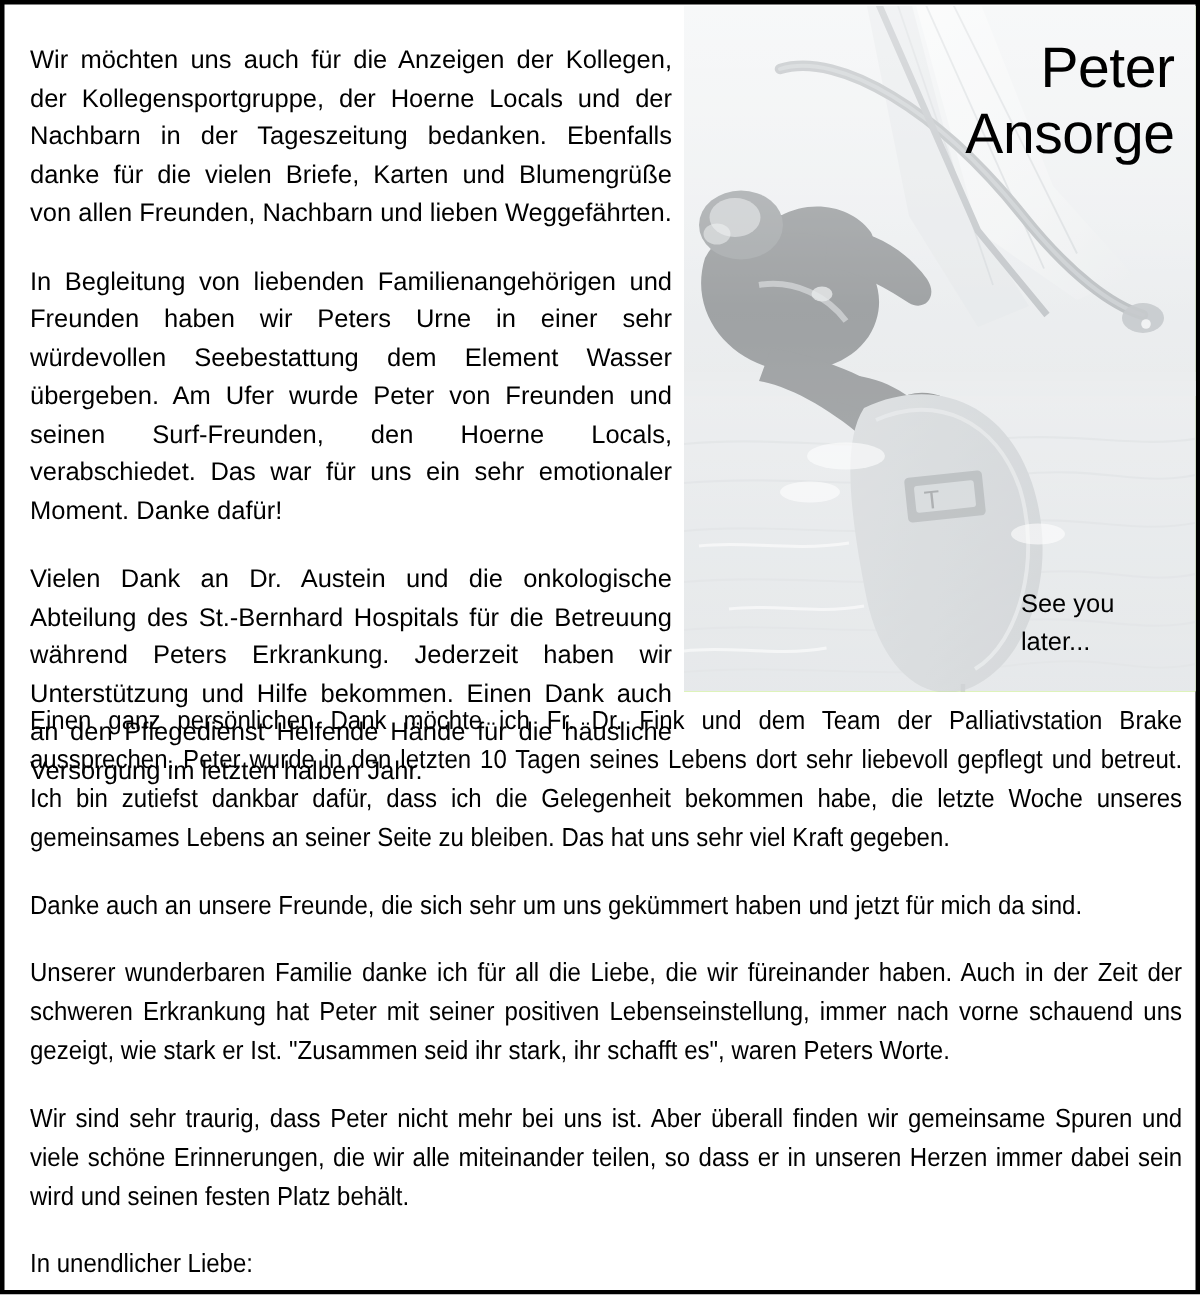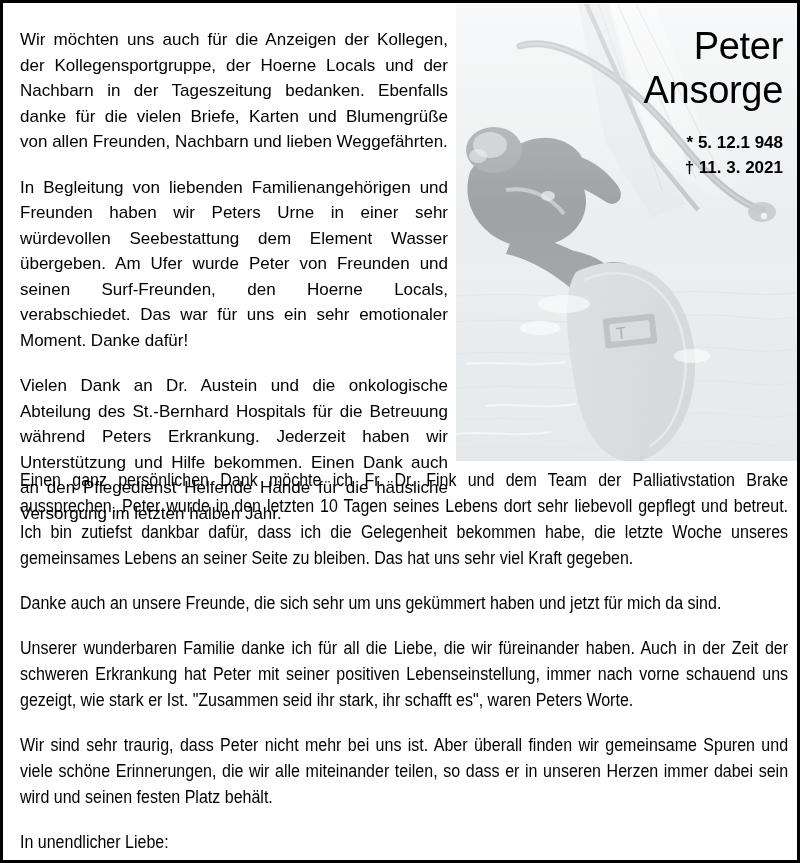--- a/index.html
+++ b/index.html
@@ -235,25 +235,23 @@
         <ellipse cx="236" cy="352" rx="18" ry="7"></ellipse>
       </g>
 
       <rect x="0" y="0" width="344" height="457" fill="url(#whiteFade)"></rect>
       <rect x="0" y="0" width="344" height="457" fill="#ffffff" opacity="0.30"></rect>
     </svg>
 
     <div class="deceased-name">Peter
 Ansorge</div>
 
-    <div class="life-dates">
-      <div>* 5. 12.1 948</div>
-      <div>† 11. 3. 2021</div>
-    </div>
-
+
+    <div class="farewell">See you
+later...</div>
   </div>
 
   <div class="left-column">
     <p>Wir möchten uns auch für die Anzeigen der Kollegen, der Kollegensportgruppe, der Hoerne Locals und der Nachbarn in der Tageszeitung bedanken. Ebenfalls danke für die vielen Briefe, Karten und Blumengrüße von allen Freunden, Nachbarn und lieben Weggefährten.</p>
     <p>In Begleitung von liebenden Familienangehörigen und Freunden haben wir Peters Urne in einer sehr würdevollen Seebestattung dem Element Wasser übergeben. Am Ufer wurde Peter von Freunden und seinen Surf-Freunden, den Hoerne Locals, verabschiedet. Das war für uns ein sehr emotionaler Moment. Danke dafür!</p>
     <p>Vielen Dank an Dr. Austein und die onkologische Abteilung des St.-Bernhard Hospitals für die Betreuung während Peters Erkrankung. Jederzeit haben wir Unterstützung und Hilfe bekommen. Einen Dank auch an den Pflegedienst Helfende Hände für die häusliche Versorgung im letzten halben Jahr.</p>
   </div>
 
   <div class="lower-section">
     <p>Einen ganz persönlichen Dank möchte ich Fr. Dr. Fink und dem Team der Palliativstation Brake aussprechen. Peter wurde in den letzten 10 Tagen seines Lebens dort sehr liebevoll gepflegt und betreut. Ich bin zutiefst dankbar dafür, dass ich die Gelegenheit bekommen habe, die letzte Woche unseres gemeinsames Lebens an seiner Seite zu bleiben. Das hat uns sehr viel Kraft gegeben.</p>

